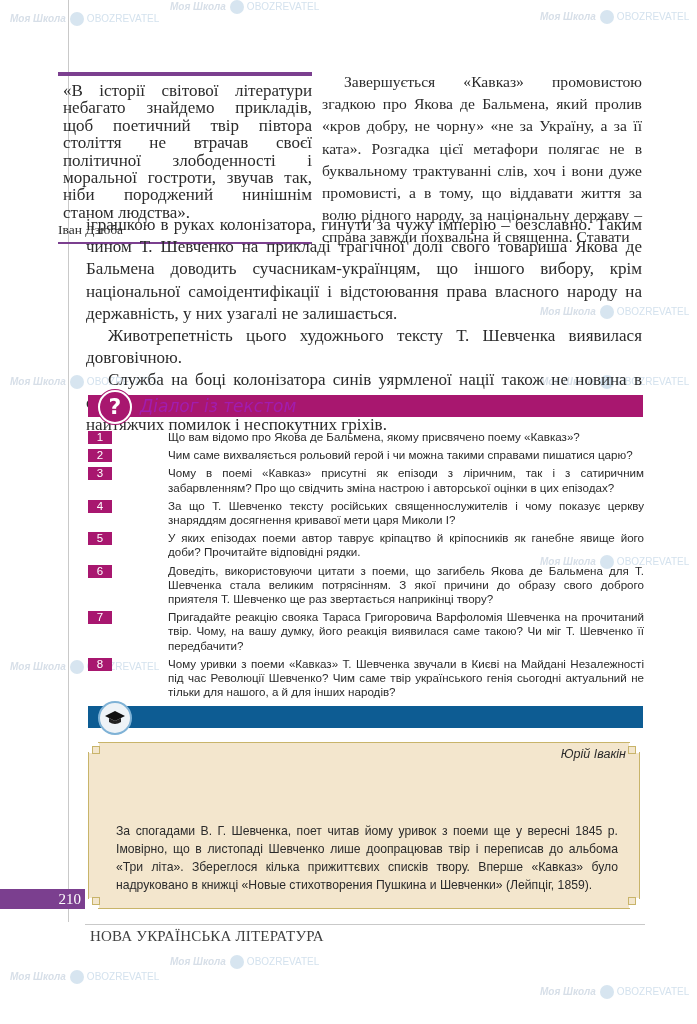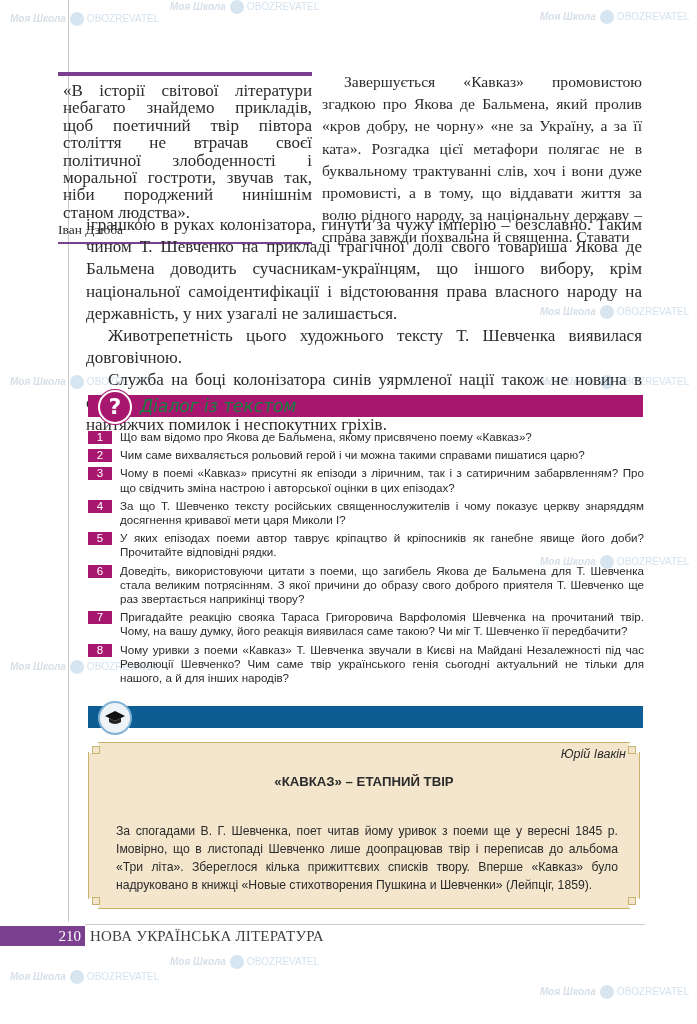--- a/index.html
+++ b/index.html
@@ -18,41 +18,41 @@
   .col-right { position:absolute; left:322px; top:71px; width:320px; font-size:15.6px; line-height:22.2px; text-align:justify; }
   .col-right p { margin:0; text-indent:22px; }
   .full { position:absolute; left:86px; top:214px; width:556px; font-size:17px; line-height:22.2px; text-align:justify; }
   .full p { margin:0; }
   .full p.ind { text-indent:22px; }
   .full p.cont { text-indent:0; }
 
   
   .sec { position:absolute; left:88px; height:22px; width:555px; }
   .sec .band { position:absolute; left:0; top:0; right:0; height:22px; }
-  .sec .title { position:absolute; left:52px; top:0; line-height:22px; color:#15803d; font-family:"DejaVu Sans", sans-serif; font-style:italic; font-size:17px; }
+  .sec .title { position:absolute; left:52px; top:0; line-height:22px; color:#a21caf; font-family:"DejaVu Sans", sans-serif; font-style:italic; font-size:17px; }
   .sec .badge { position:absolute; left:10px; top:-5px; width:30px; height:30px; border-radius:50%; display:flex; align-items:center; justify-content:center; }
 
   
   .qs { position:absolute; left:88px; top:430px; width:556px; font-family:"Liberation Sans", sans-serif; font-size:11.6px; line-height:14.2px; }
   .qrow { display:flex; margin-bottom:4px; }
   .qnum { flex:0 0 24px; height:13px; margin-right:8px; color:#fff; text-align:center; font-size:11.5px; line-height:13px; margin-top:1px; }
-  .qtext { flex:1; text-align:justify; }
+  .qtext { flex:1; text-align:justify;margin-left:48px; }
 
   
   .frame { position:absolute; left:88px; top:742px; width:552px; height:167px; }
   .frame .bg { position:absolute; left:10px; top:0; right:10px; bottom:0; border-top:1.5px solid #c8b46a; border-bottom:1.5px solid #c8b46a; }
   .frame .bg2 { position:absolute; left:0; top:10px; right:0; bottom:10px; border-left:1.5px solid #c8b46a; border-right:1.5px solid #c8b46a; }
   .frame .fill { position:absolute; left:1px; top:1px; right:1px; bottom:1px; background:#f3e6cd; clip-path:polygon(10px 0, calc(100% - 10px) 0, calc(100% - 10px) 10px, 100% 10px, 100% calc(100% - 10px), calc(100% - 10px) calc(100% - 10px), calc(100% - 10px) 100%, 10px 100%, 10px calc(100% - 10px), 0 calc(100% - 10px), 0 10px, 10px 10px); }
   .corner { position:absolute; width:6px; height:6px; border:1.5px solid #c8b46a; background:#f3e6cd; }
   .frame .author { position:absolute; right:14px; top:5px; font-family:"Liberation Sans", sans-serif; font-style:italic; font-size:12.5px; }
   .frame .head { position:absolute; left:0; right:0; top:30px; text-align:center; font-family:"Liberation Sans", sans-serif; font-weight:bold; font-size:13.2px; line-height:19px; }
   .frame .body { position:absolute; left:28px; right:22px; top:80px; font-family:"Liberation Sans", sans-serif; font-size:12.2px; line-height:18px; text-align:justify; }
 
   
-  .page-no { position:absolute; left:0; top:926px; width:85px; height:20px; background:#7b3f8f; color:#fff; text-align:right; box-sizing:border-box; padding-right:4px; font-size:15px; line-height:20px; }
+  .page-no { position:absolute; left:0; top:889px; width:85px; height:20px; background:#7b3f8f; color:#fff; text-align:right; box-sizing:border-box; padding-right:4px; font-size:15px; line-height:20px; }
   .running { position:absolute; left:90px; top:926px; font-size:15px; line-height:20px; color:#404040; letter-spacing:0.2px; }
 
   
   .wm { position:absolute; font-family:"Liberation Sans", sans-serif; font-size:10px; color:#d4e2ee; white-space:nowrap; pointer-events:none; }
   .wm i { font-style:italic; font-weight:bold; color:#d7dfe8; margin-right:4px; }
   .wm b { display:inline-block; width:14px; height:14px; border-radius:50%; background:#d7e5f0; vertical-align:middle; margin-right:3px; }
 </style>
 </head>
 <body>
 
@@ -143,21 +143,20 @@
 <div class="frame">
   <div class="fill"></div>
   <div class="bg"></div>
   <div class="bg2"></div>
   <div class="corner" style="left:4px;top:4px;"></div>
   <div class="corner" style="right:4px;top:4px;"></div>
   <div class="corner" style="left:4px;bottom:4px;"></div>
   <div class="corner" style="right:4px;bottom:4px;"></div>
   <div class="author">Юрій Івакін</div>
   <div class="head">
-    <div>«КАВКАЗ» – ЕТАПНИЙ ТВІР</div>
   </div>
   <div class="body">За спогадами В. Г. Шевченка, поет читав йому уривок з поеми ще у вересні 1845 р. Імовірно, що в листопаді Шевченко лише доопрацював твір і переписав до альбома «Три літа». Збереглося кілька прижиттєвих списків твору. Вперше «Кавказ» було надруковано в книжці «Новые стихотворения Пушкина и Шевченки» (Лейпціг, 1859).</div>
 </div>
 
 <div class="bottom-rule"></div>
 
 <div class="page-no">210</div>
 <div class="running">НОВА УКРАЇНСЬКА ЛІТЕРАТУРА</div>
 
 </body></html>

